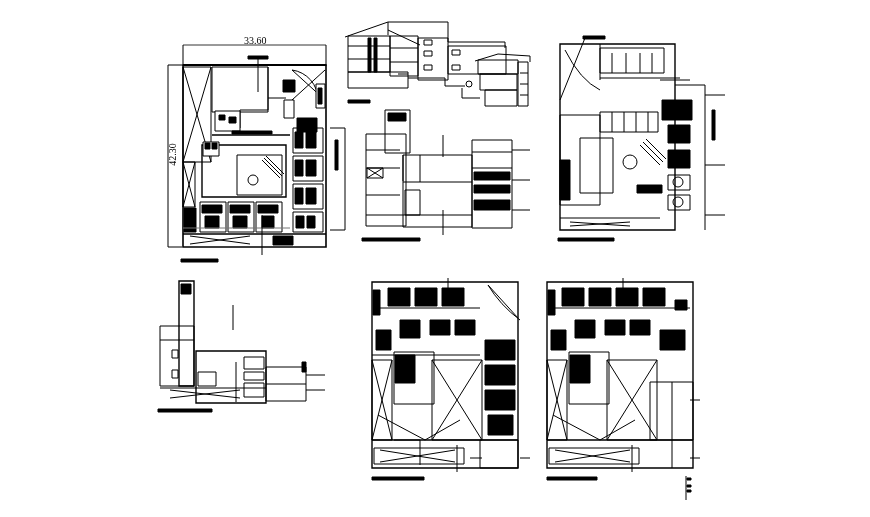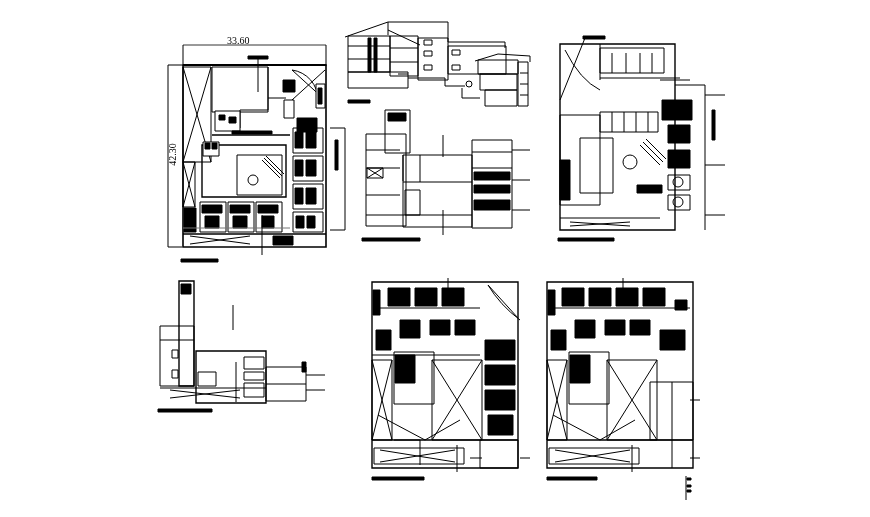--- a/index.html
+++ b/index.html
@@ -1,19 +1,19 @@
 <!DOCTYPE html>
 <html><head>
 <meta charset="utf-8">
 <style>
   html, body { margin:0; padding:0; background:#ffffff; }
   body { width:870px; height:517px; overflow:hidden; position:relative; font-family:"Liberation Sans", sans-serif; }
   #canvas { position:absolute; left:0; top:0; width:870px; height:517px; }
   .dim-text { position:absolute; font-family:"Liberation Serif", serif; font-size:10px; color:#000; }
-  #dim-h { left:227px; top:35px; }
+  #dim-h { left:244px; top:35px; }
   #dim-v { left:161px; top:149px; transform:rotate(-90deg); transform-origin:center; }
   svg line, svg rect, svg polyline, svg path, svg circle { vector-effect:non-scaling-stroke; }
 </style>
 </head>
 <body>
 
 <svg id="canvas" viewBox="0 0 870 517" xmlns="http://www.w3.org/2000/svg" fill="none" stroke="#000" stroke-width="1">
 
   <g>
 

